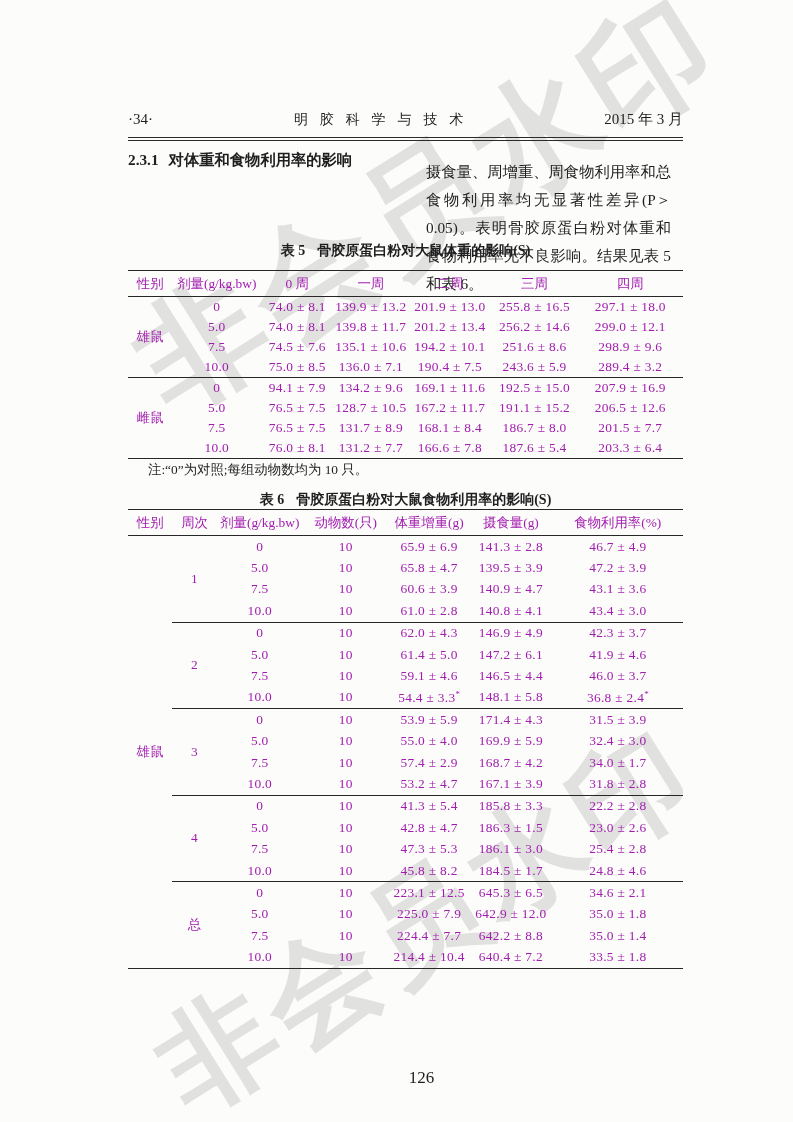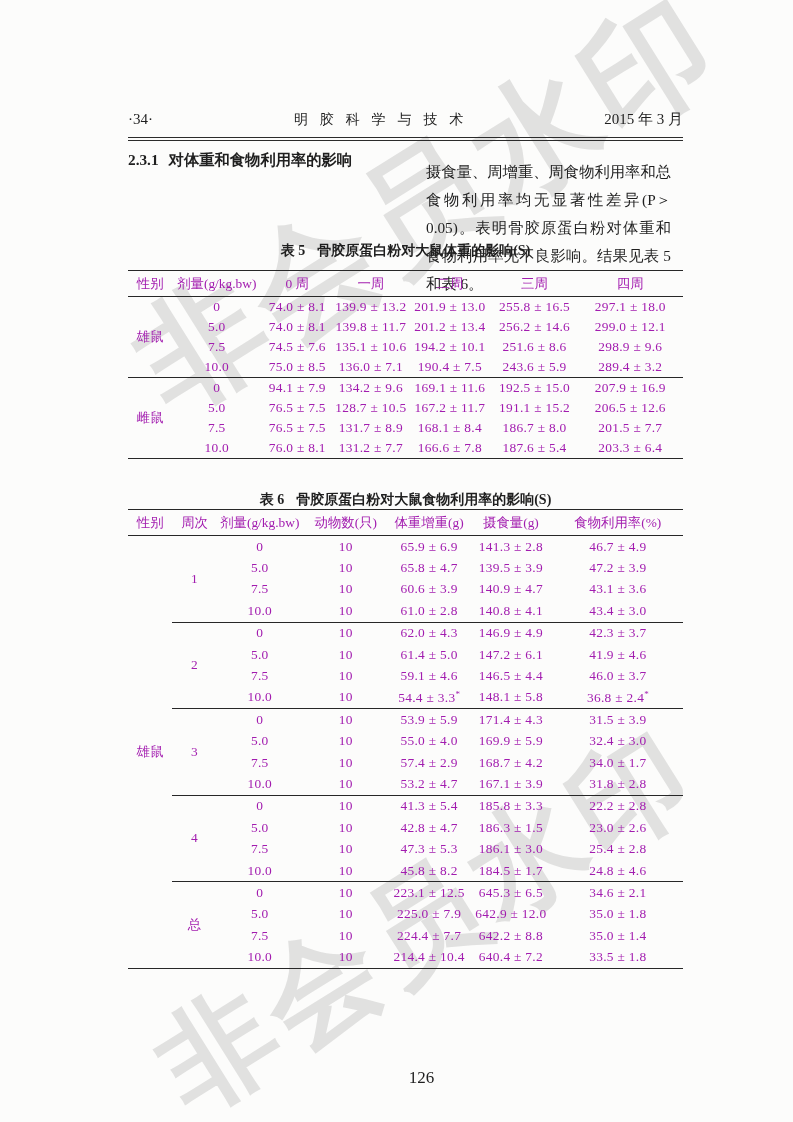--- a/index.html
+++ b/index.html
@@ -182,20 +182,21 @@
         <tr>
           <td>10.0</td>
           <td>76.0 ± 8.1</td>
           <td>131.2 ± 7.7</td>
           <td>166.6 ± 7.8</td>
           <td>187.6 ± 5.4</td>
           <td>203.3 ± 6.4</td>
         </tr>
       </tbody>
   </table>
+  <div class="note">注:“0”为对照;每组动物数均为 10 只。</div>
 
   <div class="tbl-title t6">
     <span class="lbl">表 6</span><span>骨胶原蛋白粉对大鼠食物利用率的影响(S)</span>
   </div>
   <table class="tbl" id="table6">
     <colgroup>
       <col style="width:8%">
         <col style="width:8%">
         <col style="width:15.5%">
       <col style="width:15.5%">

